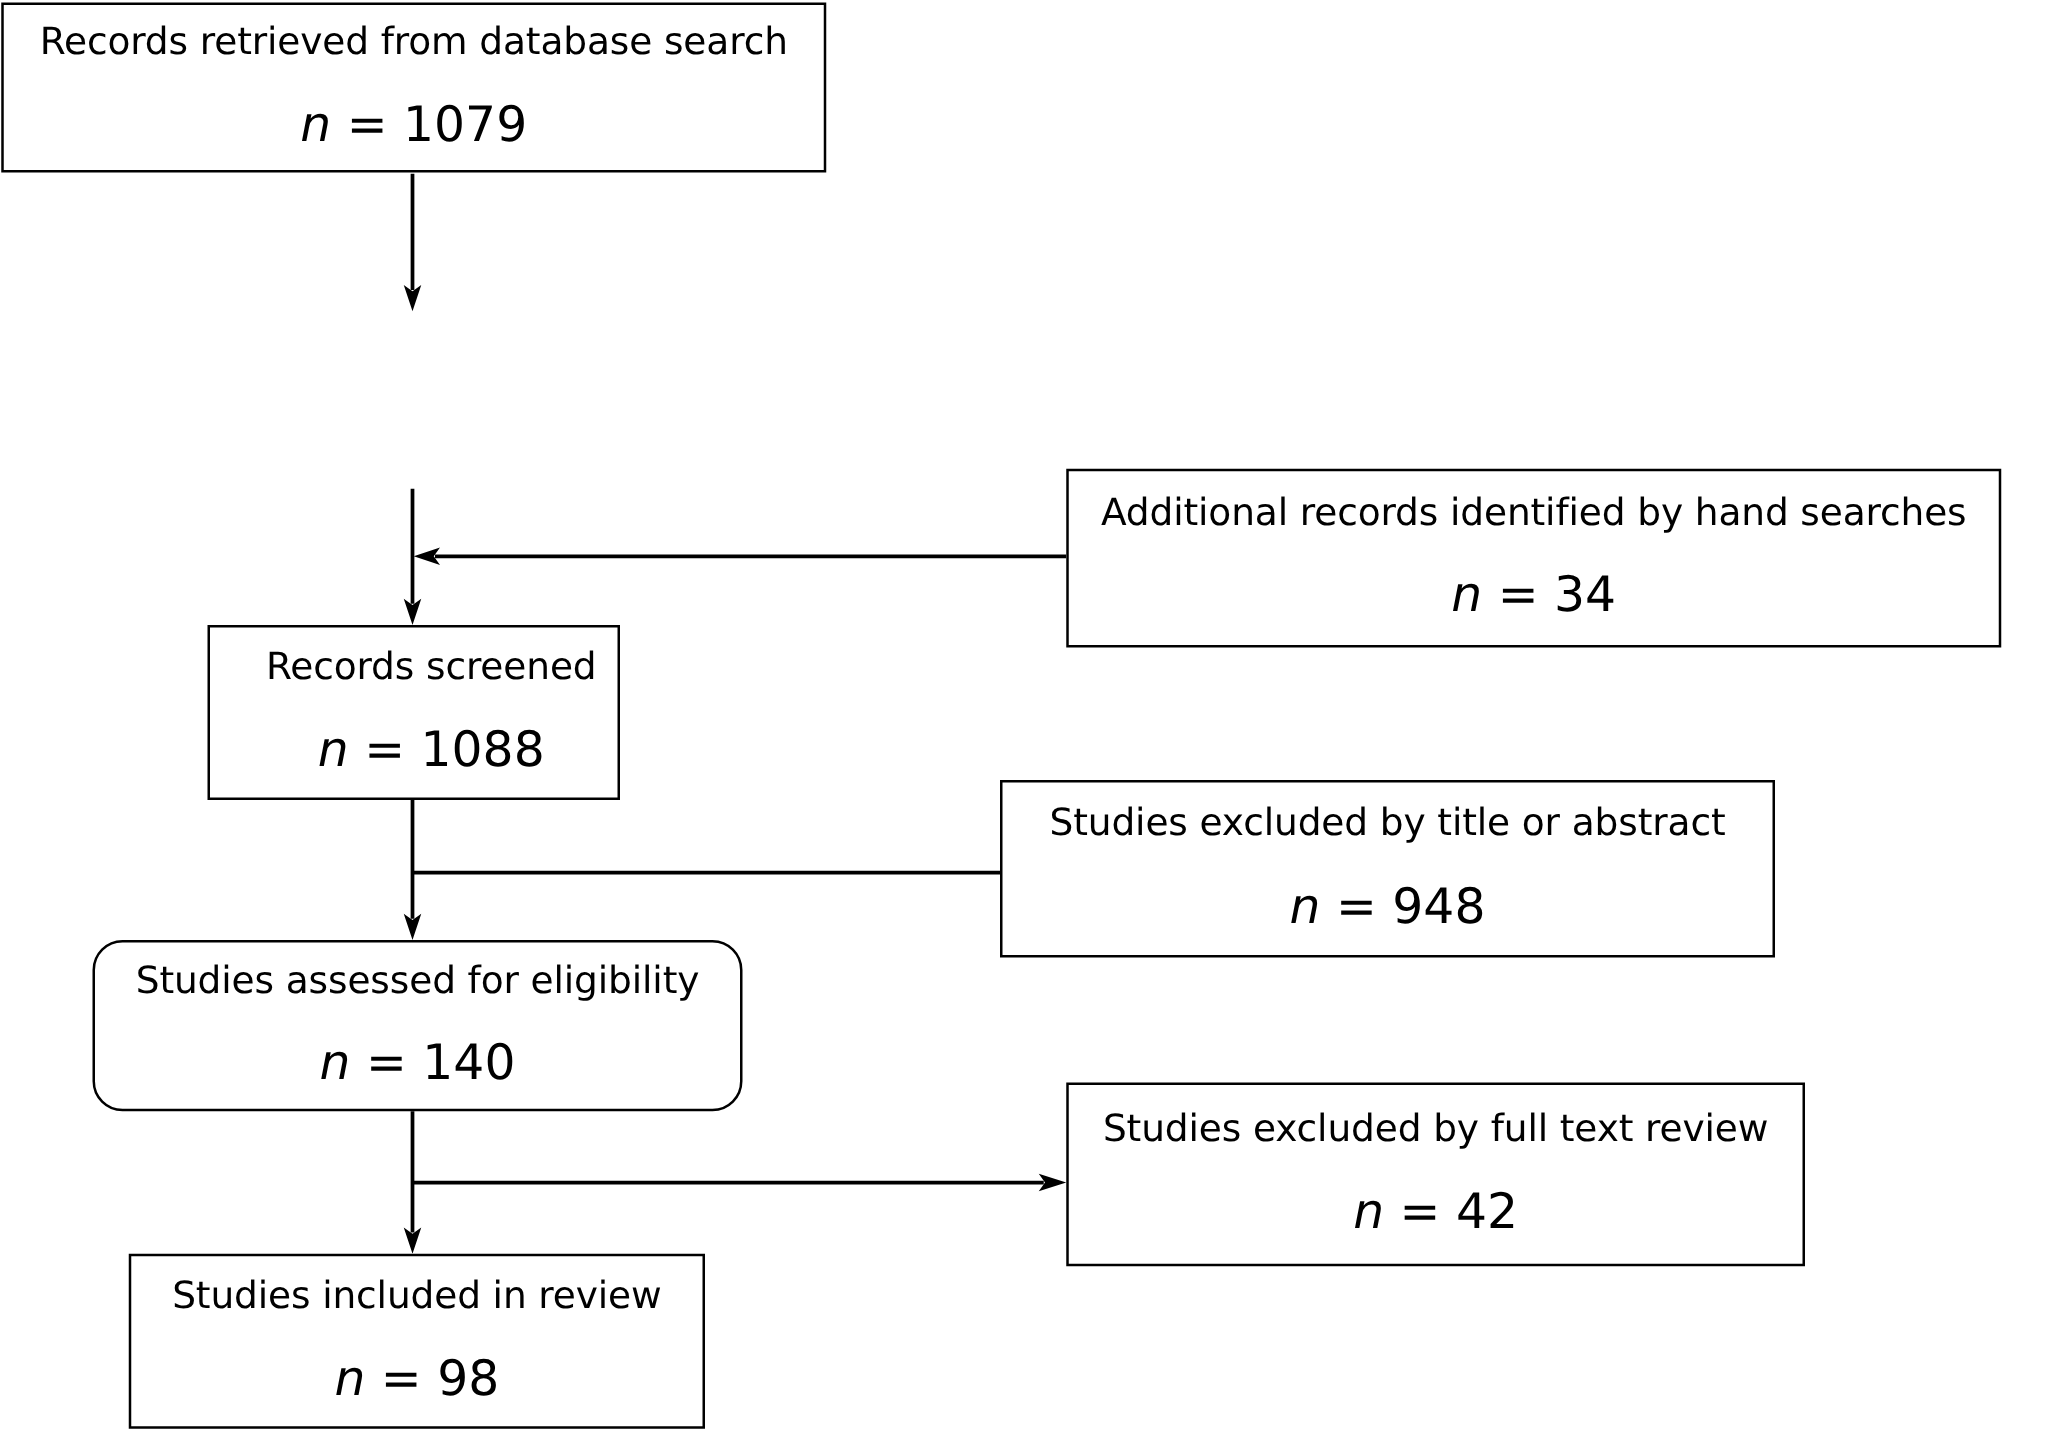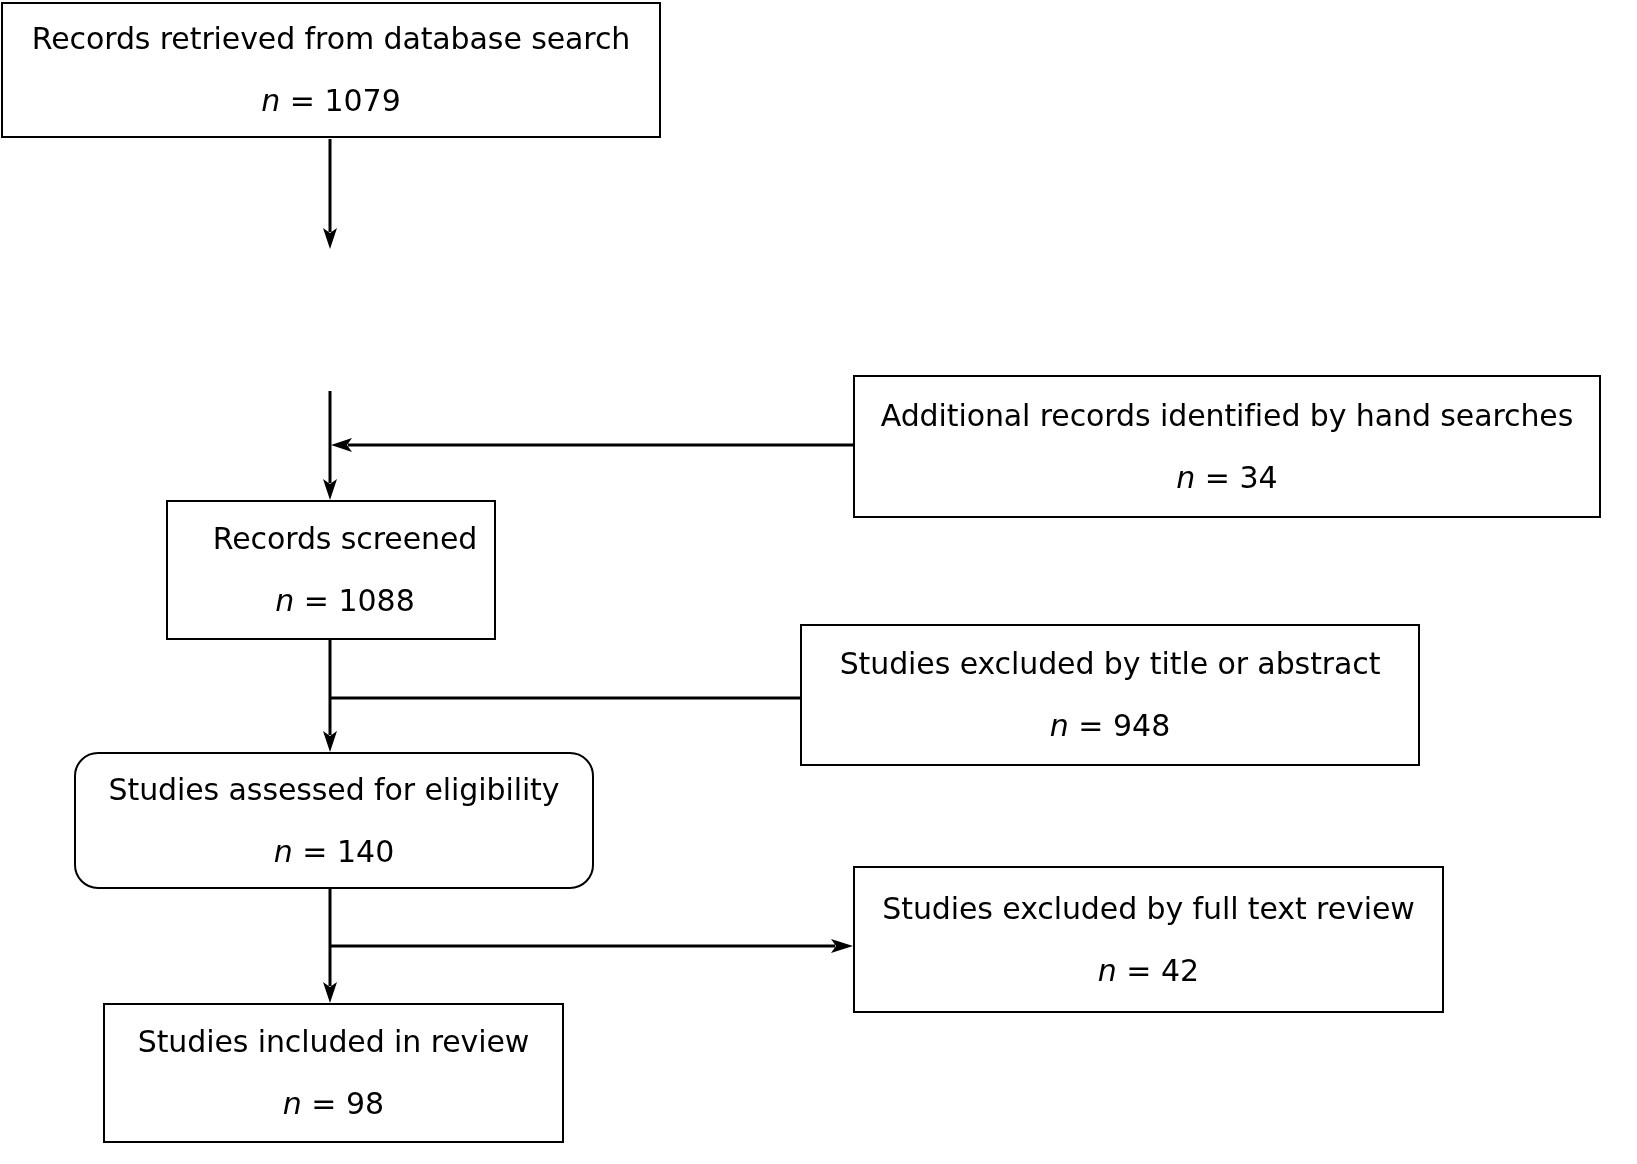--- a/index.html
+++ b/index.html
@@ -28,21 +28,21 @@
     color: #000000;
     gap: 20px;
   }
   .node-label {
     font-size: 30px;
     line-height: 1.12;
     white-space: nowrap;
     letter-spacing: -0.1px;
   }
   .node-count {
-    font-size: 30px;
+    font-size: 39px;
     line-height: 1.12;
     margin-top: 8px;
     white-space: nowrap;
   }
   .node-count .nvar {
     font-style: italic;
   }
   svg.edges {
     position: absolute;
     left: 0;

